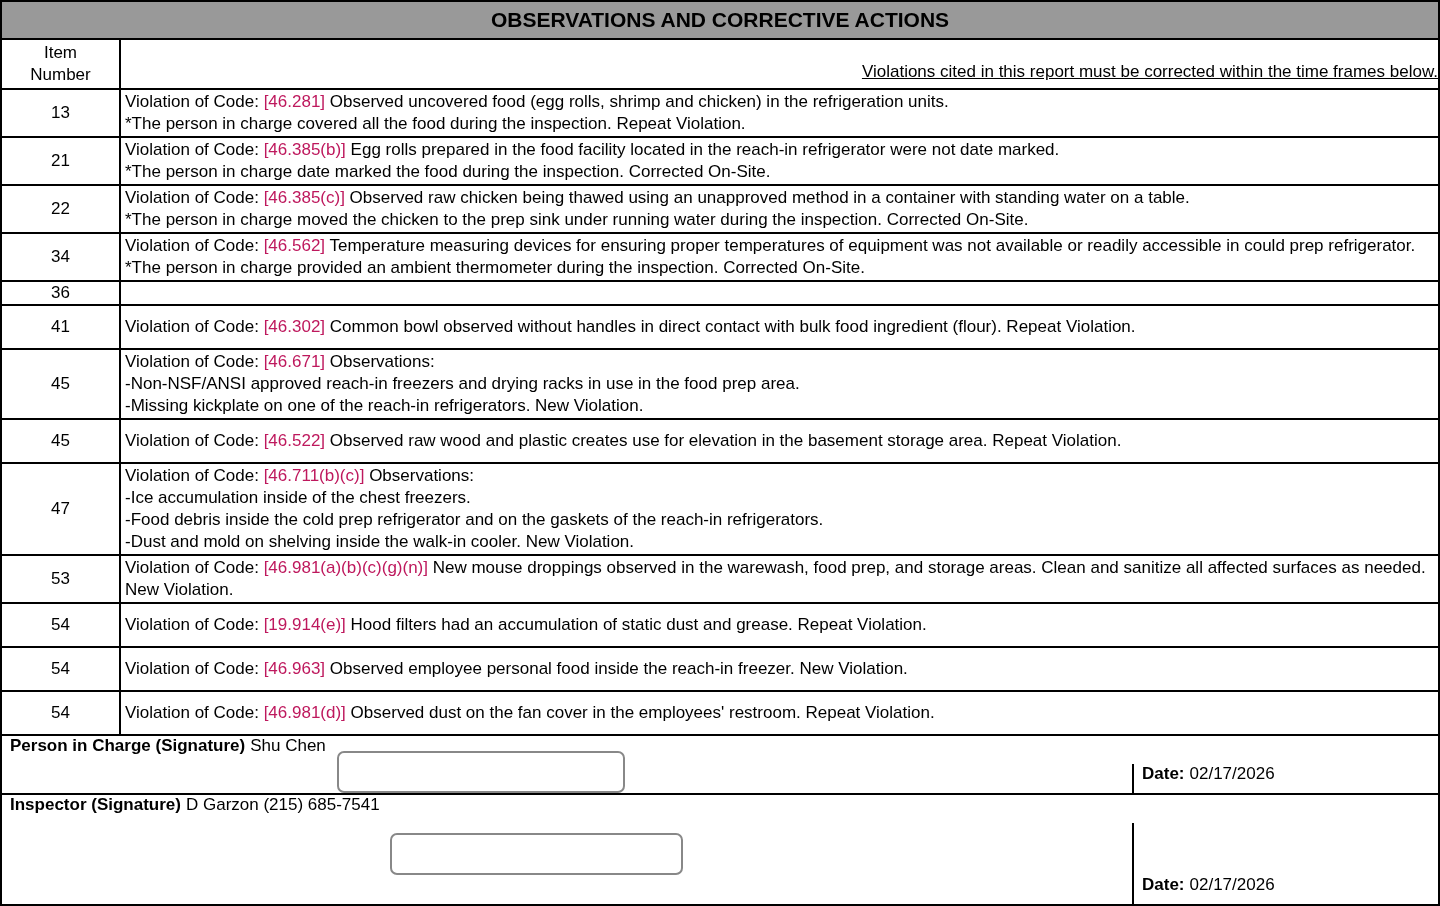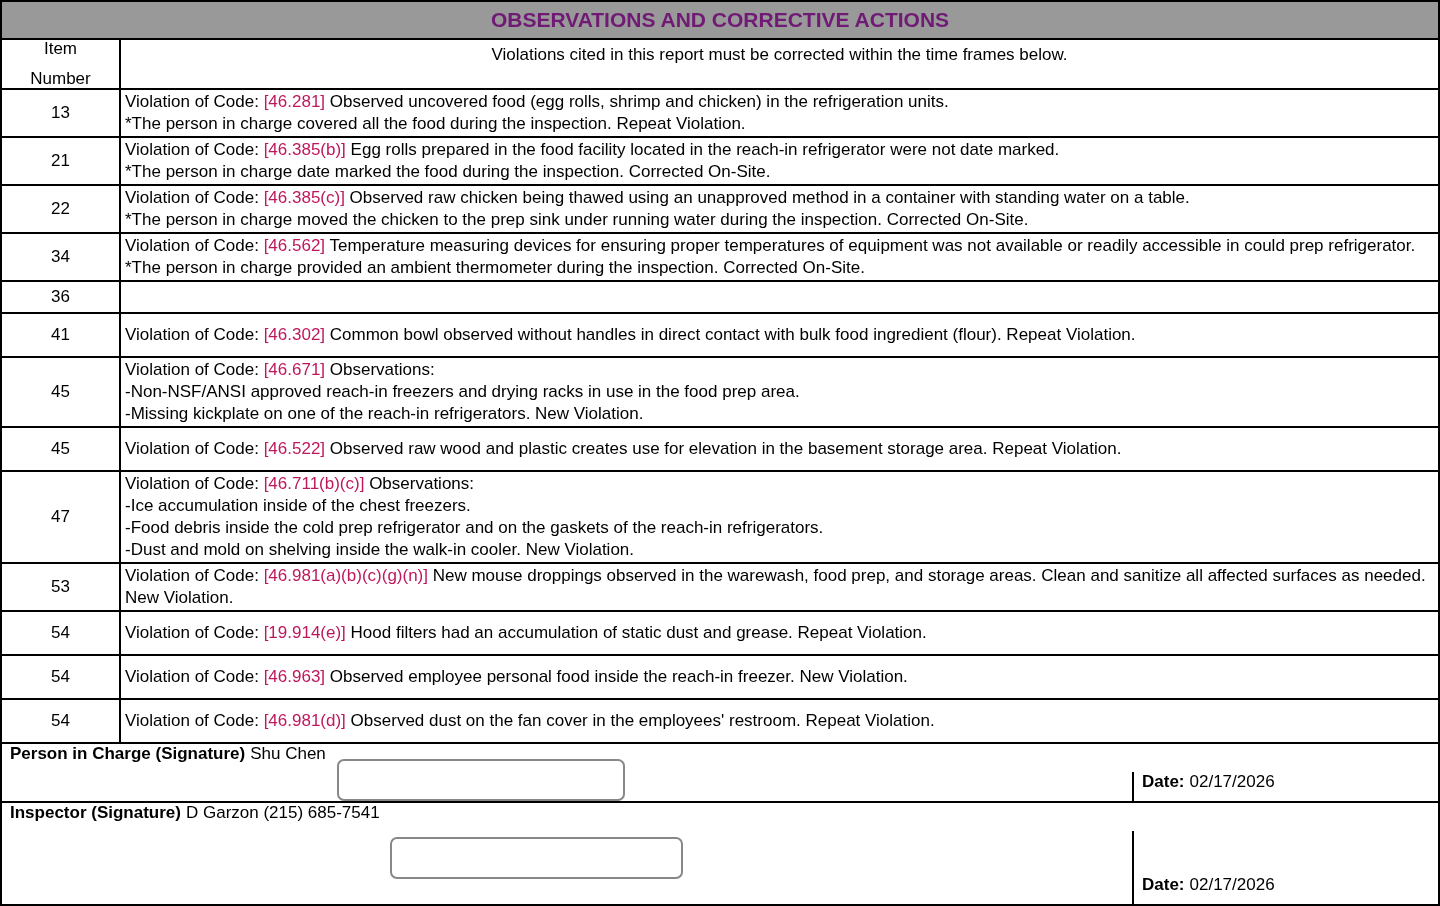--- a/index.html
+++ b/index.html
@@ -12,21 +12,21 @@
     border: 2px solid #000;
     overflow: hidden;
     background: #fff;
     display: flex;
     flex-direction: column;
   }
 
   .title-bar {
     height: 36px;
     background: #999999;
-    color: #701a75;
+    color: #000000;
     font-weight: bold;
     font-size: 21px;
     display: flex;
     align-items: center;
     justify-content: center;
     flex-shrink: 0;
   }
 
   .head-row, .v-row, .sig-row {
     display: flex;
@@ -38,29 +38,30 @@
 
   .item-cell {
     width: 119px;
     border-right: 2px solid #000;
     flex-shrink: 0;
     display: flex;
     align-items: center;
     justify-content: center;
     text-align: center;
     font-size: 17px;
-    line-height: 30px;
+    line-height: 22px;
     white-space: pre-line;
   }
 
   .instr-cell {
     flex: 1;
-    text-align: center;
-    font-size: 17px;
-    padding-top: 5px;
+    text-align: right;
+    font-size: 17px;
+    padding-top: 22px;
+    text-decoration: underline;
   }
 
   .text-cell {
     flex: 1;
     display: flex;
     align-items: center;
     min-height: 42px;
     padding: 1px 6px 1px 4px;
   }
 

